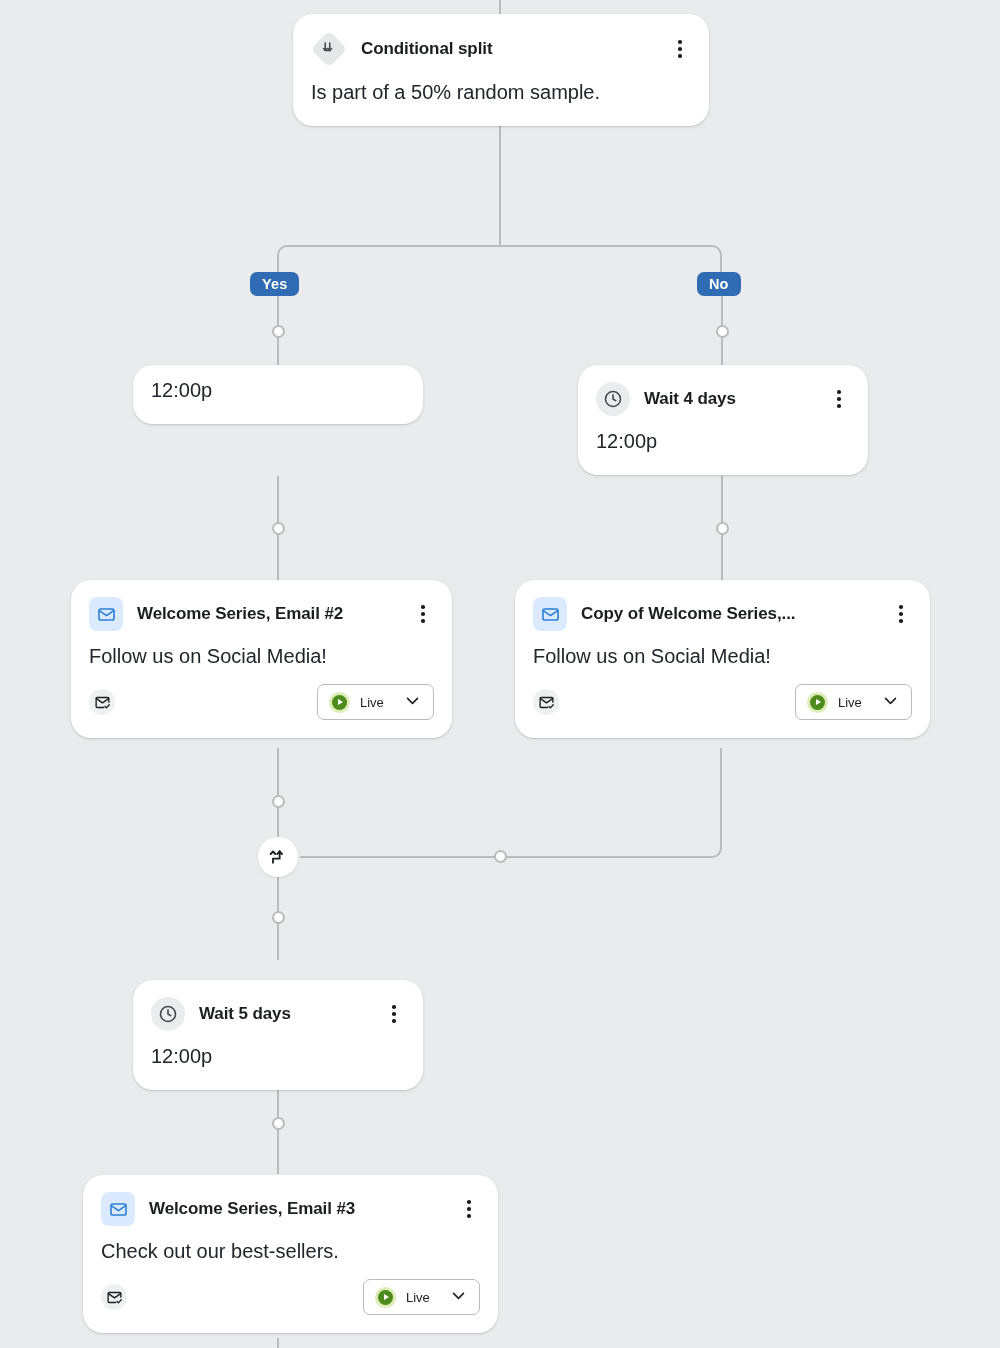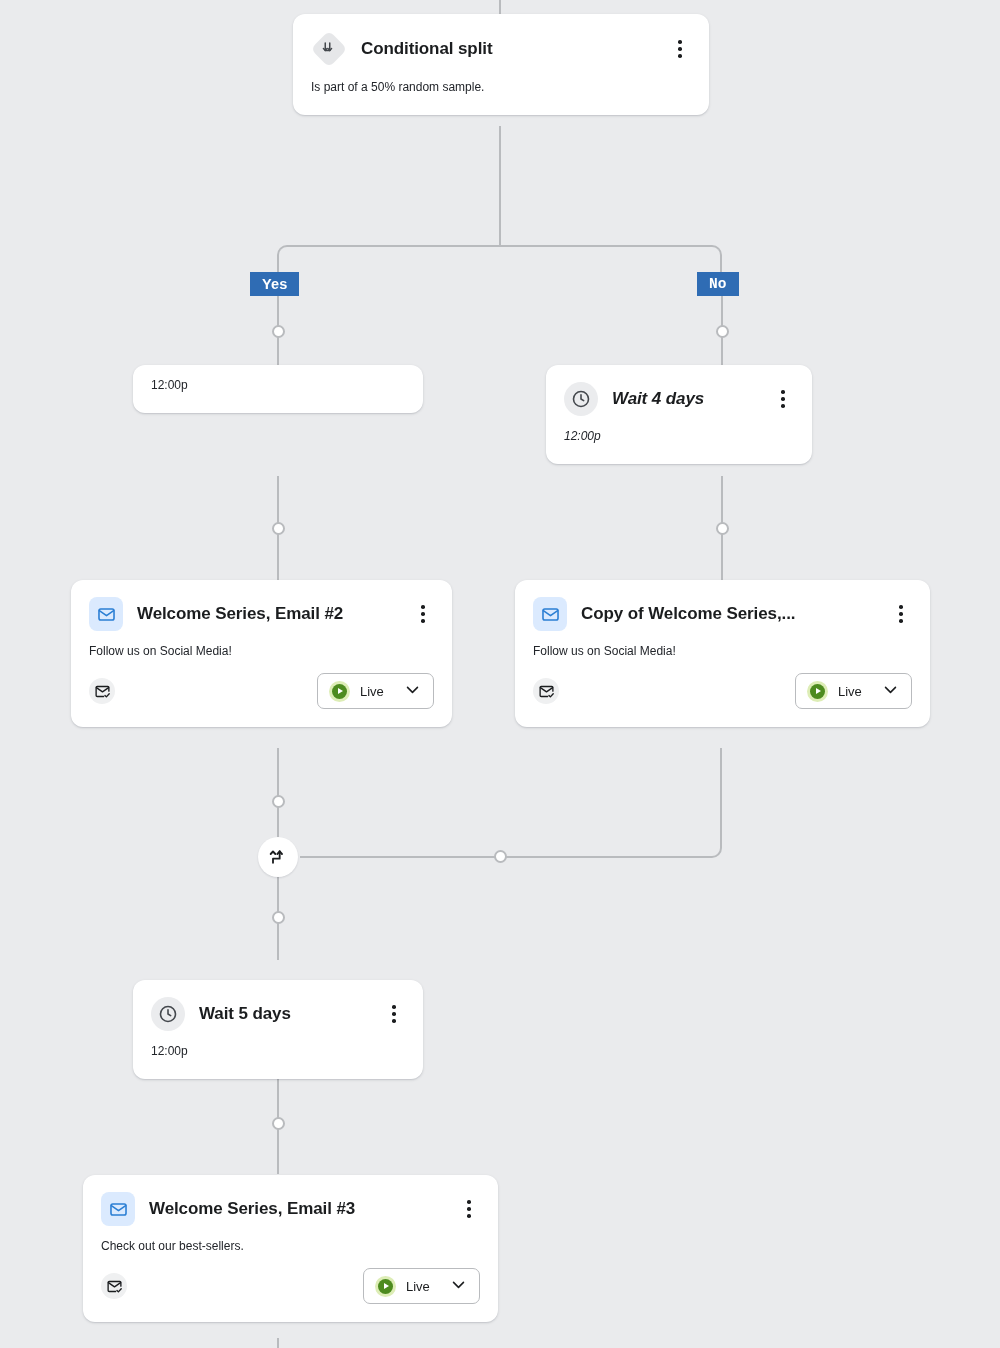--- a/index.html
+++ b/index.html
@@ -58,35 +58,35 @@
     border-radius: 50%;
     background: #ffffff;
     border: 2px solid #b9bbbe;
   }
 
   
   .branch-pill {
     position: absolute;
     height: 24px;
     padding: 0 12px;
-    border-radius: 0;
+    border-radius: 7px;
     background: #2f6cb4;
     color: #ffffff;
     font-size: 14.5px;
     font-weight: 700;
     line-height: 24px;
     text-align: center;
     letter-spacing: .1px;
   }
 
   
   .card {
     position: absolute;
     background: #ffffff;
-    border-radius: 12px;
+    border-radius: 20px;
     box-shadow: 0 1px 3px rgba(16,24,40,.13), 0 1px 1px rgba(16,24,40,.07);
     padding: 0;
   }
 
   .card-head {
     display: flex;
     align-items: center;
     padding: 17px 18px 0 18px;
     gap: 14px;
   }
@@ -96,21 +96,21 @@
     font-size: 17px;
     font-weight: 700;
     color: #1b1d1f;
     letter-spacing: -.1px;
     white-space: nowrap;
     overflow: hidden;
   }
 
   .card-sub {
     padding: 12px 18px 0 18px;
-    font-size: 12px;
+    font-size: 20px;
     color: #22252a;
     line-height: 1.35;
   }
 
   .card-foot {
     display: flex;
     align-items: center;
     justify-content: space-between;
     padding: 14px 18px 18px 18px;
   }
@@ -281,28 +281,28 @@
         <i></i>
           <i></i>
           <i></i>
       </span>
     </div>
     <div class="card-sub">Is part of a 50% random sample.</div>
     <div class="card-pad-bottom"></div>
   </div>
 
   <div class="branch-pill" style="left:250px; top:272px;">Yes</div>
-  <div class="branch-pill" style="left:697px; top:272px;font-family:Liberation Mono, monospace;">No</div>
+  <div class="branch-pill" style="left:697px; top:272px;">No</div>
 
   <div class="card" style="left:133px; top:365px; width:290px;">
     <div class="card-sub">12:00p</div>
     <div class="card-pad-bottom"></div>
   </div>
 
-  <div class="card" style="left:546px; top:365px; width:266px;font-style:italic;">
+  <div class="card" style="left:578px; top:365px; width:290px;">
     <div class="card-head">
       <span class="ic-circle">
         <svg width="20" height="20" viewBox="0 0 24 24" fill="none" stroke="#44484d" stroke-width="1.9" stroke-linecap="round" stroke-linejoin="round">
           <circle cx="12" cy="12" r="9"></circle>
           <path d="M12 7v5l3.2 2"></path>
         </svg>
       </span>
       <span class="card-title">Wait 4 days</span>
       <span class="kebab">
         <i></i>

